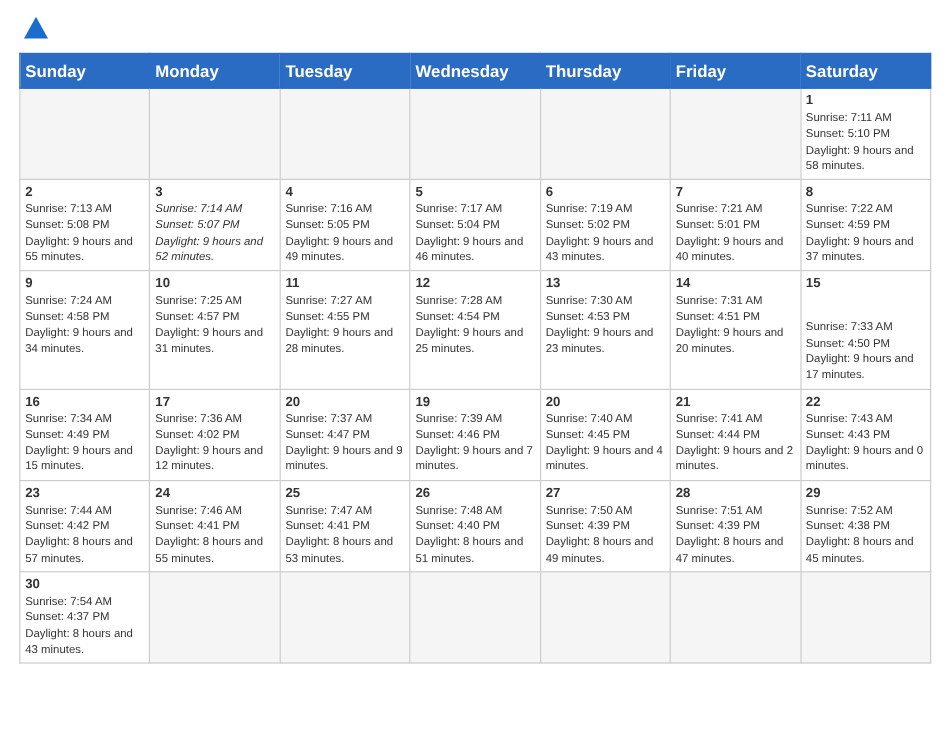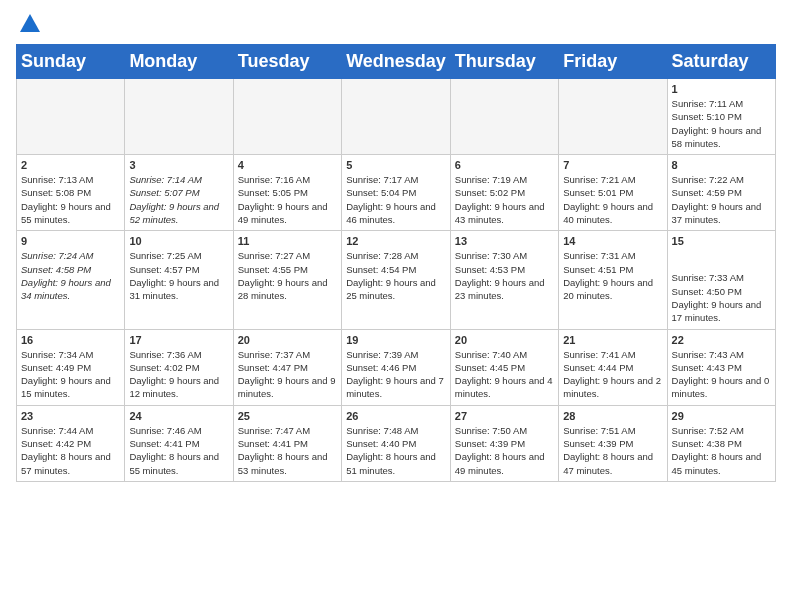--- a/index.html
+++ b/index.html
@@ -49,21 +49,21 @@
       color: #555;
     }
     .calendar {
       width: 100%;
       border-collapse: collapse;
       border: 1px solid #ccc;
     }
     .calendar th {
       background-color: #2a6cc4;
       color: #fff;
-      font-size: 18px;
+      font-size: 14px;
       font-weight: bold;
       padding: 6px 4px;
       text-align: left;
       border: 1px solid #2a6cc4;
     }
     .calendar td {
       vertical-align: top;
       padding: 4px;
       border: 1px solid #ccc;
       font-size: 9.5px;
@@ -166,21 +166,21 @@
         <td>
           <span class="day-number">8</span>
           <div class="day-info" style="white-space: pre-line;">Sunrise: 7:22 AM
 Sunset: 4:59 PM
 Daylight: 9 hours and 37 minutes.</div>
         </td>
       </tr>
       <tr class="week-row">
         <td>
           <span class="day-number">9</span>
-          <div class="day-info" style="white-space: pre-line; font-style: italic;">Sunrise: 7:24 AM
+          <div class="day-info" style="white-space: pre-line;">Sunrise: 7:24 AM
 Sunset: 4:58 PM
 Daylight: 9 hours and 34 minutes.</div>
         </td>
         <td>
           <span class="day-number">10</span>
           <div class="day-info" style="white-space: pre-line;">Sunrise: 7:25 AM
 Sunset: 4:57 PM
 Daylight: 9 hours and 31 minutes.</div>
         </td>
         <td>
@@ -295,14 +295,28 @@
 Sunset: 4:39 PM
 Daylight: 8 hours and 47 minutes.</div>
         </td>
         <td>
           <span class="day-number">29</span>
           <div class="day-info" style="white-space: pre-line;">Sunrise: 7:52 AM
 Sunset: 4:38 PM
 Daylight: 8 hours and 45 minutes.</div>
         </td>
       </tr>
+      <tr class="week-row">
+        <td>
+          <span class="day-number">30</span>
+          <div class="day-info" style="white-space: pre-line;">Sunrise: 7:54 AM
+Sunset: 4:37 PM
+Daylight: 8 hours and 43 minutes.</div>
+        </td>
+        <td class="empty"></td>
+        <td class="empty"></td>
+        <td class="empty"></td>
+        <td class="empty"></td>
+        <td class="empty"></td>
+        <td class="empty"></td>
+      </tr>
     </tbody>
 </table>
 
 </body></html>

